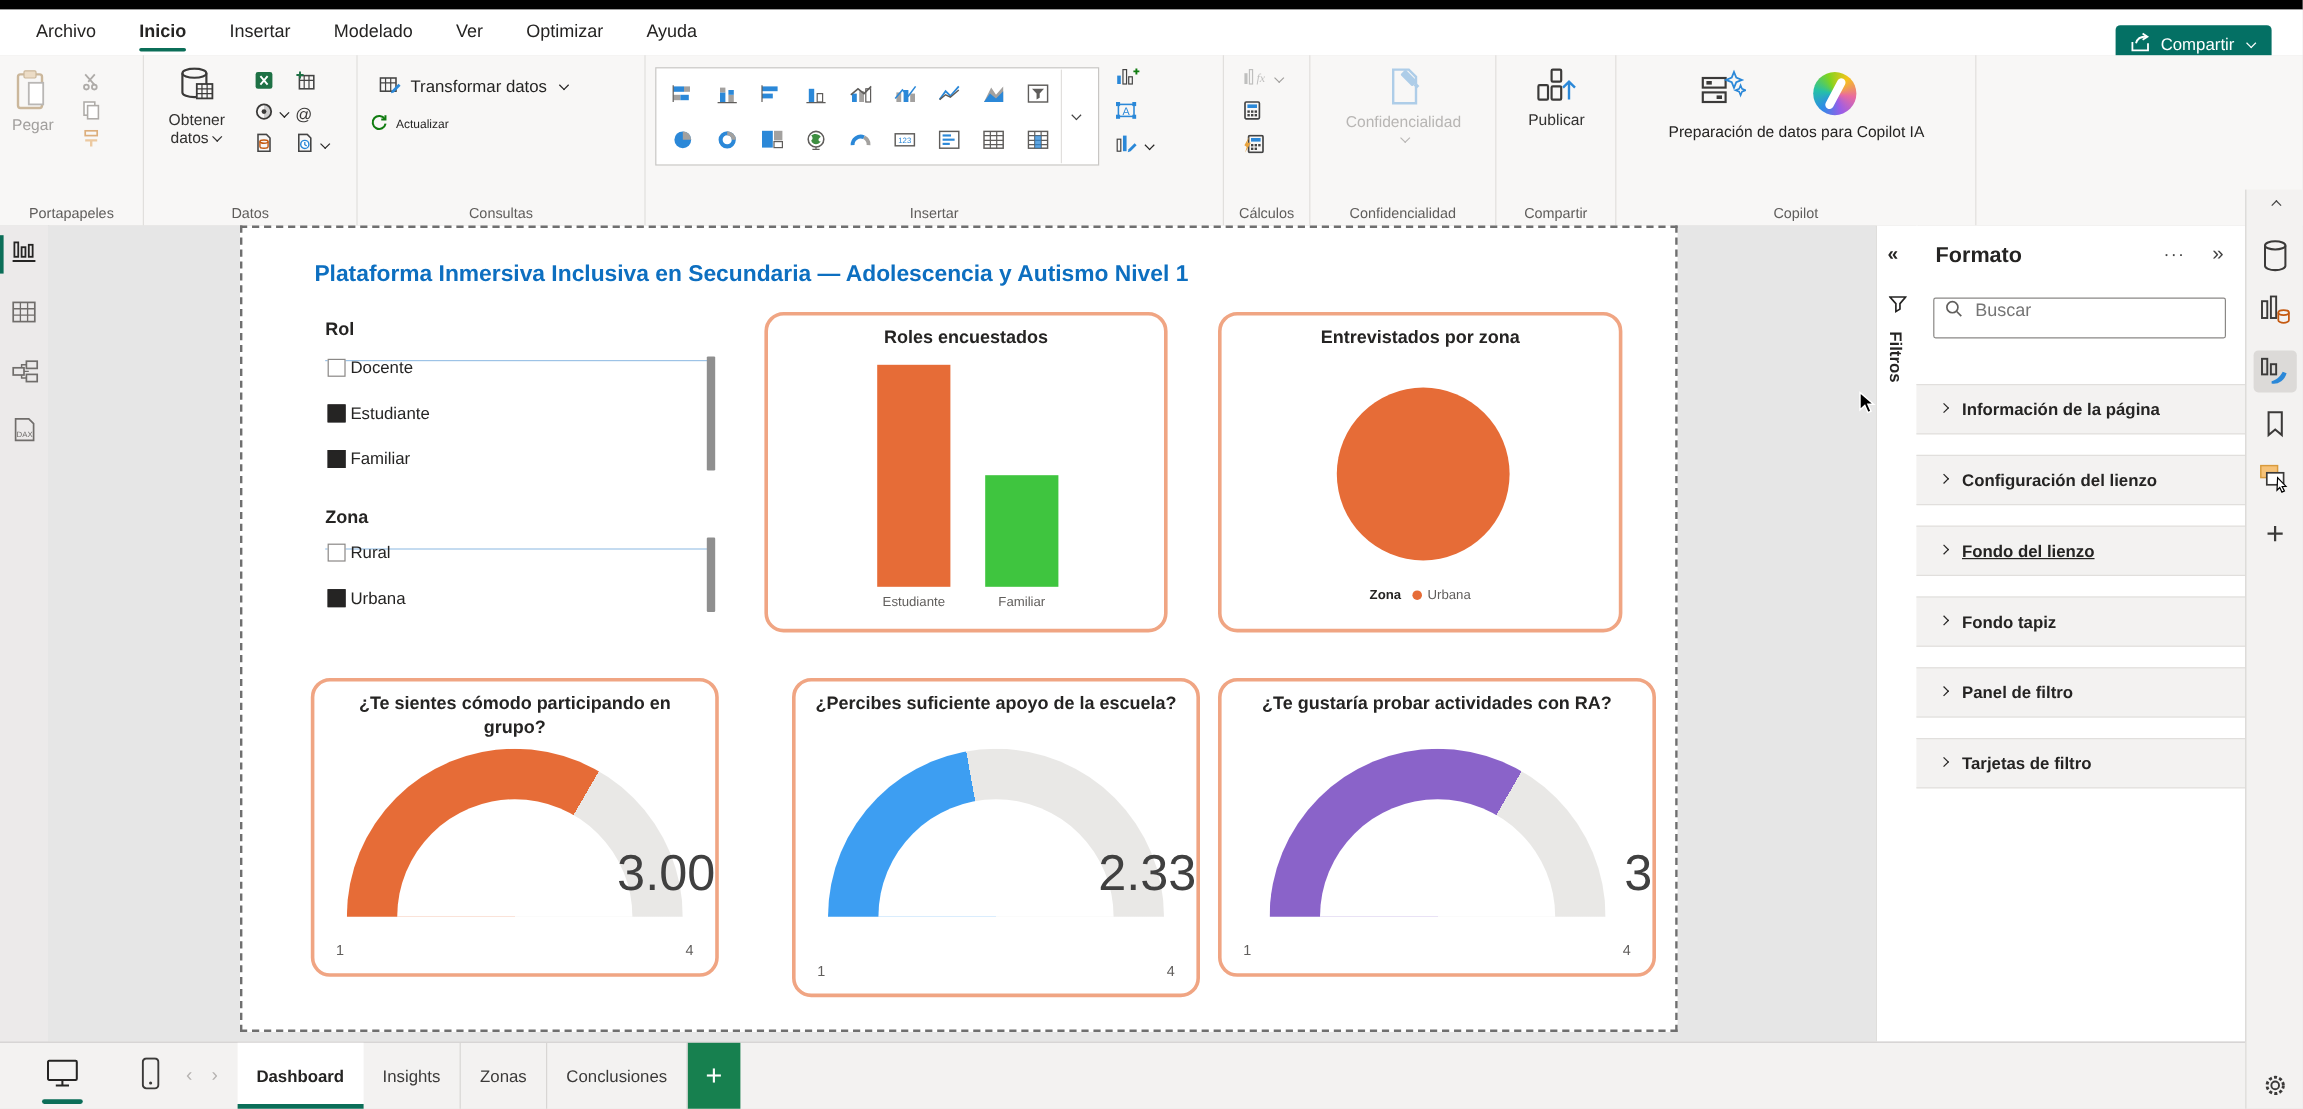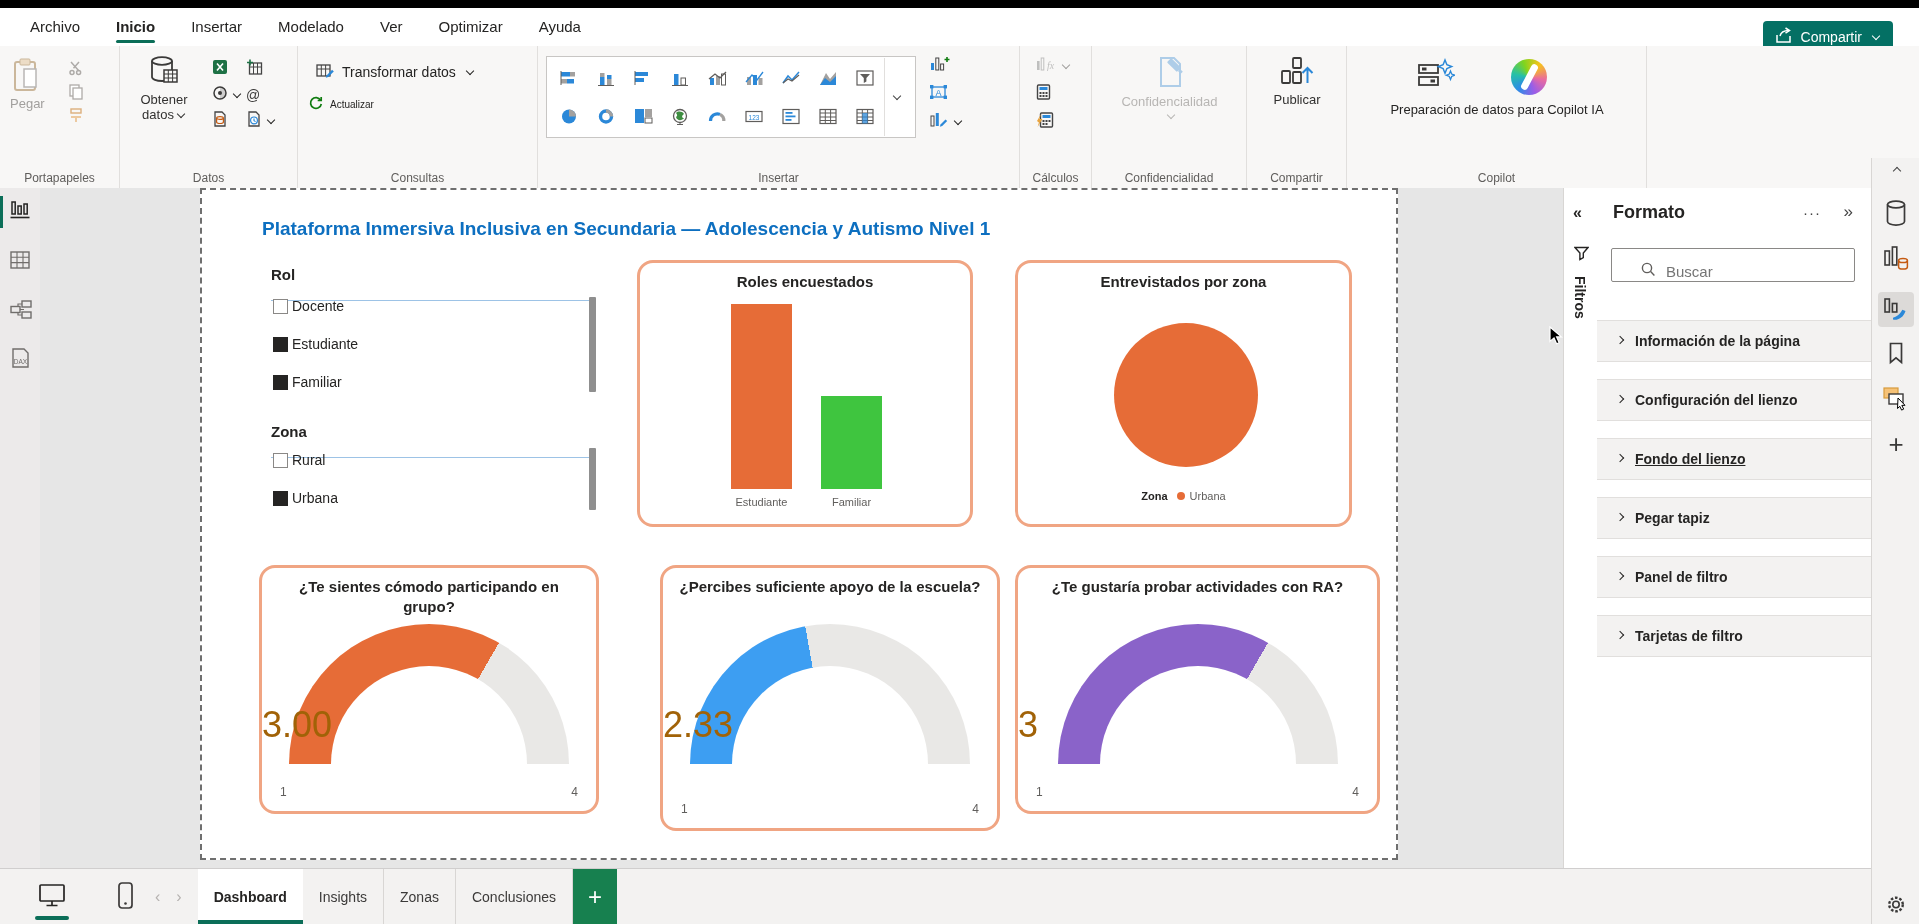--- a/index.html
+++ b/index.html
@@ -40,30 +40,30 @@
   .card{position:absolute;border:3px solid var(--cardborder);border-radius:16px;background:#fff;box-sizing:border-box}
   .card-title{position:absolute;left:12px;right:12px;top:9px;text-align:center;font-size:15px;font-weight:bold;line-height:1.35}
   .bar{position:absolute;bottom:35px}
   .bar-label{position:absolute;bottom:16px;font-size:11px;color:#605e5c;text-align:center;width:90px}
   .legend{position:absolute;bottom:22px;left:0;right:0;display:flex;justify-content:center;align-items:center;gap:5px;font-size:11px;color:#605e5c}
   .legend b{color:#252423;margin-right:4px}
   .ldot{width:8px;height:8px;border-radius:50%}
   .gauge-wrap{position:absolute;left:50%;transform:translateX(-50%);top:56px;width:280px;height:140px;overflow:hidden}
   .gauge-circle{width:280px;height:280px;border-radius:50%}
   .gauge-inner{position:absolute;left:42px;top:42px;width:196px;height:196px;border-radius:50%;background:#fff}
-  .gauge-value{position:absolute;left:0;right:0;top:136px;text-align:left;font-size:36px;color:#a16207}
+  .gauge-value{position:absolute;left:0;right:0;top:136px;text-align:right;font-size:42px;color:#404040}
   .gauge-min{position:absolute;left:18px;bottom:12px;font-size:12px;color:#605e5c}
   .gauge-max{position:absolute;right:18px;bottom:12px;font-size:12px;color:#605e5c}
   
   #filters-pane{left:1563px;top:188px;width:34px;height:680px;background:#fff;border-left:1px solid #d8d6d4;border-right:1px solid #d8d6d4}
   #filters-label{position:absolute;top:88px;left:8px;writing-mode:vertical-rl;font-size:14px;font-weight:bold;color:#252423}
   
   #format-pane{left:1597px;top:188px;width:274px;height:680px;background:#fff}
   #format-title{position:absolute;left:16px;top:14px;font-size:18px;font-weight:bold}
-  #format-search{position:absolute;left:14px;top:60px;width:244px;height:34px;border:1px solid #8a8886;border-radius:2px;background:#fff;display:flex;align-items:flex-end;padding-left:28px;gap:8px;box-sizing:border-box}
+  #format-search{position:absolute;left:14px;top:60px;width:244px;height:34px;border:1px solid #8a8886;border-radius:2px;background:#fff;display:flex;align-items:flex-start;padding-left:8px;gap:8px;box-sizing:border-box}
   #format-search input{border:none;outline:none;font-size:15px;color:#605e5c;width:180px;font-family:inherit;background:transparent}
   .fsection{position:absolute;left:0;width:274px;height:42px;background:#f3f2f1;border-top:1px solid #e1dfdd;border-bottom:1px solid #e1dfdd;display:flex;align-items:center;padding-left:16px;box-sizing:border-box;font-size:14px;font-weight:bold;gap:10px;cursor:pointer}
   
   #rail{left:1871px;top:158px;width:48px;height:766px;background:#f3f2f1;border-left:1px solid #d8d6d4}
   .rail-ico{position:absolute;left:50%;transform:translateX(-50%);cursor:pointer;line-height:0}
   .rail-sel{background:#dcdad8;border-radius:4px;padding:5px}
   
   #bottombar{left:0;top:868px;width:1871px;height:56px;background:#f3f2f1;border-top:1px solid #d0cece;display:flex;align-items:stretch}
   .tab{display:flex;align-items:center;justify-content:center;font-size:14px;color:#3b3a39;cursor:pointer;position:relative;border-right:1px solid #d8d6d4;padding:0 16px}
   .tab.active{background:#fff;font-weight:bold;color:#252423;border-right:none}
@@ -563,21 +563,21 @@
     <div class="fsection" style="top: 191px;">
       <span class="chev r"></span>
       <span>Configuración del lienzo</span>
     </div>
     <div class="fsection" style="top: 250px; text-decoration: underline;">
       <span class="chev r"></span>
       <span>Fondo del lienzo</span>
     </div>
     <div class="fsection" style="top: 309px;">
       <span class="chev r"></span>
-      <span>Pegar tapiz</span>
+      <span>Fondo tapiz</span>
     </div>
     <div class="fsection" style="top: 368px;">
       <span class="chev r"></span>
       <span>Panel de filtro</span>
     </div>
     <div class="fsection" style="top: 427px;">
       <span class="chev r"></span>
       <span>Tarjetas de filtro</span>
     </div>
   </div>

